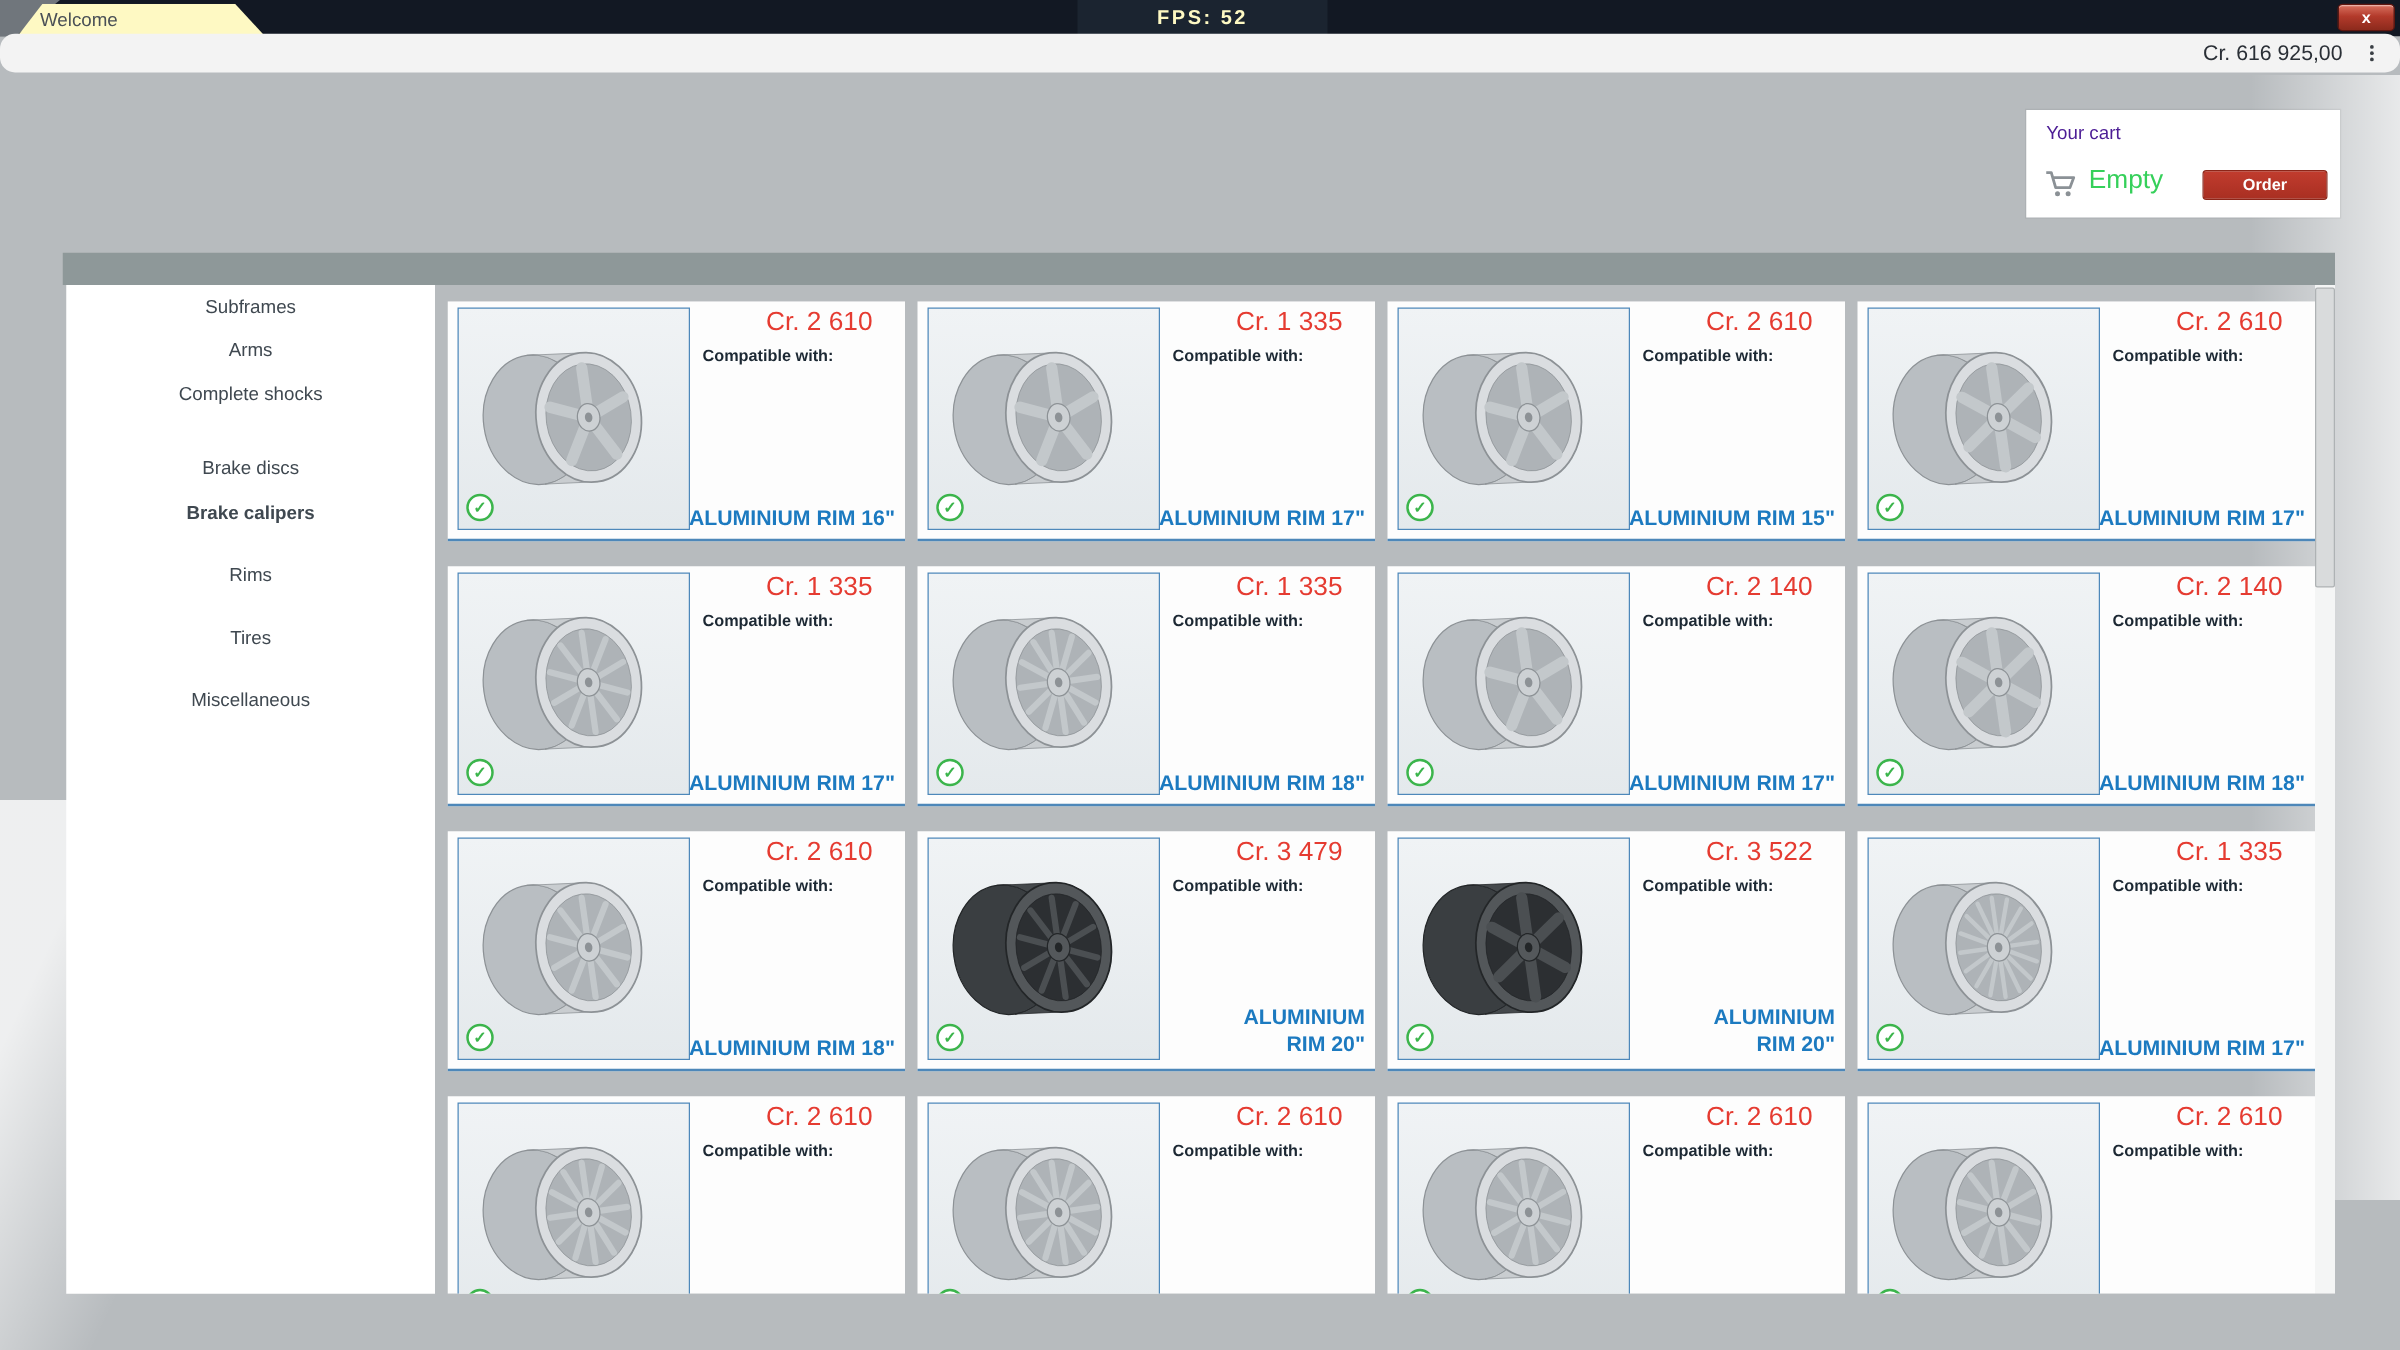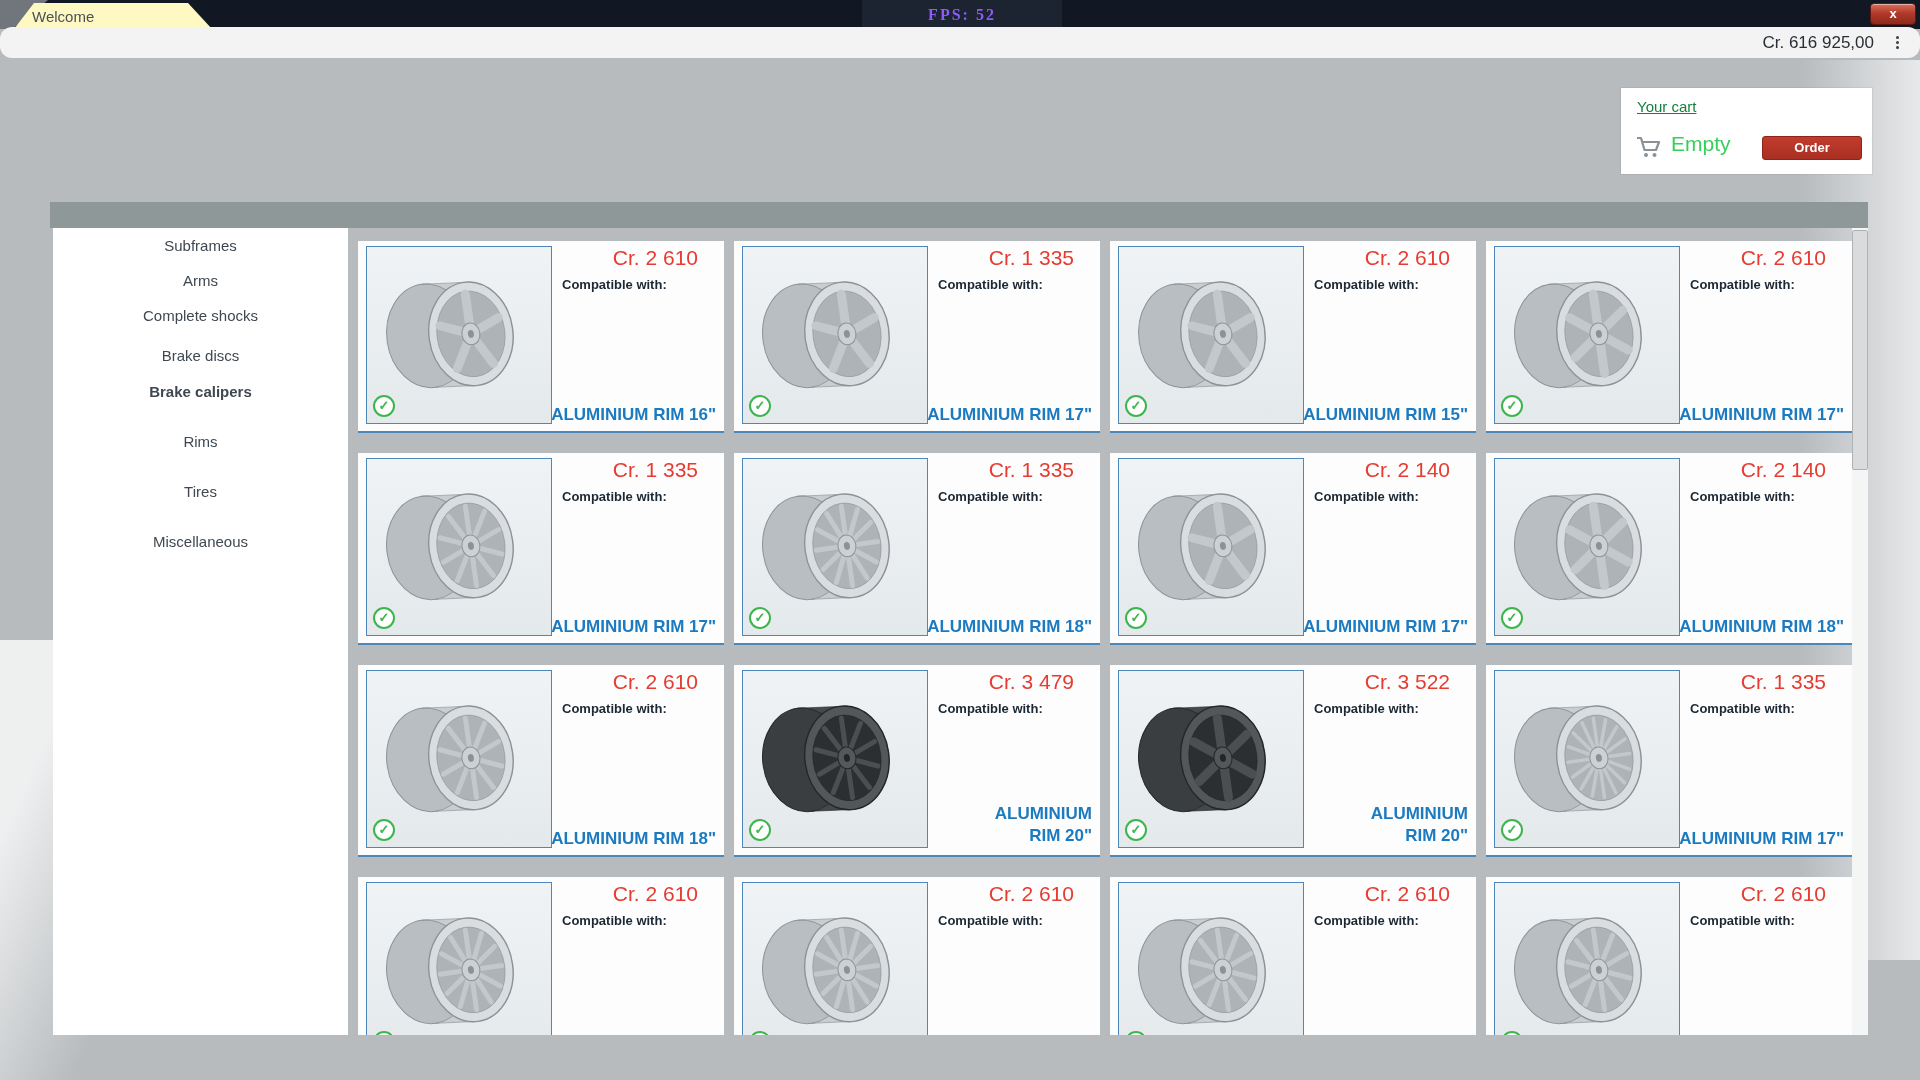--- a/index.html
+++ b/index.html
@@ -17,55 +17,55 @@
   
   .topbar { position:absolute; left:0; top:0; width:1920px; height:29px; background:#121823; }
   .corner-wedge { position:absolute; left:0; top:0; width:48px; height:29px; background:#70767c;
     clip-path:polygon(0 0, 100% 0, 26% 100%, 0 100%); }
   .tab { position:absolute; left:8px; top:3px; width:204px; height:26px; background:#fef9c3;
     clip-path:polygon(26px 0, 180px 0, 204px 100%, 6px 100%);
     display:flex; align-items:center; padding-left:24px;
     font-size:15px; color:#4a5056; }
   .fps-panel { position:absolute; left:862px; top:0; width:200px; height:29px; background:#1b2430;
     display:flex; align-items:center; justify-content:center; }
-  .fps-text { font-family:Liberation Serif, serif; font-weight:bold; font-size:16px;
-    color:#8b5cf6; letter-spacing:2px; }
+  .fps-text { font-family:Liberation Sans, sans-serif; font-weight:bold; font-size:16px;
+    color:#fef9c3; letter-spacing:2px; }
   .close-btn { position:absolute; right:4px; top:3px; width:46px; height:22px;
     border:1px solid #5f1710; border-radius:4px;
     background:linear-gradient(#d8715f, #b33a2b 45%, #8c2a1c);
     box-shadow:inset 0 1px 0 rgba(255,255,255,.45);
     color:#fff; font-weight:bold; font-size:13px; text-align:center; line-height:20px; cursor:pointer; }
 
   
   .headerbar { position:absolute; left:0; top:27px; width:1920px; height:31px; background:#f3f3f3;
     display:flex; align-items:center; justify-content:flex-end;border-radius:12px; }
   .credits { font-size:17px; color:#2a2f36; margin-right:14px; }
   .kebab { width:18px; height:20px; margin-right:14px; display:flex; flex-direction:column;
     align-items:center; justify-content:center; gap:2px; cursor:pointer; }
   .kebab span { width:3px; height:3px; border-radius:50%; background:#3a3f45; }
 
   
   .cart { position:absolute; left:1621px; top:88px; width:251px; height:86px; background:#fff;
     box-shadow:0 0 0 1px rgba(0,0,0,.05); }
-  .cart-title { position:absolute; left:16px; top:10px; font-size:15px; color:#15803d;text-decoration:underline; }
+  .cart-title { position:absolute; left:16px; top:10px; font-size:15px; color:#4c1d95; }
   .cart-icon { position:absolute; left:14px; top:46px; width:26px; height:26px; }
   .cart-status { position:absolute; left:50px; top:44px; font-size:21px; color:#35d05a; }
   .order-btn { position:absolute; right:10px; top:48px; width:100px; height:24px;
     background:linear-gradient(#c13c2e,#a92f22); border:1px solid #8c2518; border-radius:3px;
     color:#fff; font-size:13px; font-weight:bold; text-align:center; line-height:22px; cursor:pointer; }
 
   
   .content { position:absolute; left:50px; top:202px; width:1818px; height:833px; overflow:hidden; }
   .content-topbar { position:absolute; left:0; top:0; width:1818px; height:26px; background:#8e9899; }
 
   .sidebar { position:absolute; left:3px; top:26px; width:295px; height:935px; background:#fff; }
   .side-item { display:block; text-align:center; font-size:15px; color:#3f4850; height:20px;
     line-height:20px; margin-top:15px; cursor:pointer; }
   .side-item:nth-child(1){ margin-top:8px; }
-  .side-item:nth-child(4){ margin-top:20px; }
+  .side-item:nth-child(4){ margin-top:39px; }
   .side-item:nth-child(5){ margin-top:16px;font-weight:bold; }
   .side-item:nth-child(6){ margin-top:30px; }
   .side-item:nth-child(7){ margin-top:30px; }
   .side-item:nth-child(8){ margin-top:30px; }
 
   .grid { position:absolute; left:308px; top:39px; width:1494px; height:794px; overflow:hidden;
     display:grid; grid-template-columns:repeat(4, 366px); grid-auto-rows:192px; gap:20px 10px; }
 
   .card { position:relative; background:#fdfdfd; border-bottom:2px solid #4d87b9; cursor:pointer; }
   .thumb { position:absolute; left:8px; top:5px; width:186px; height:178px;

